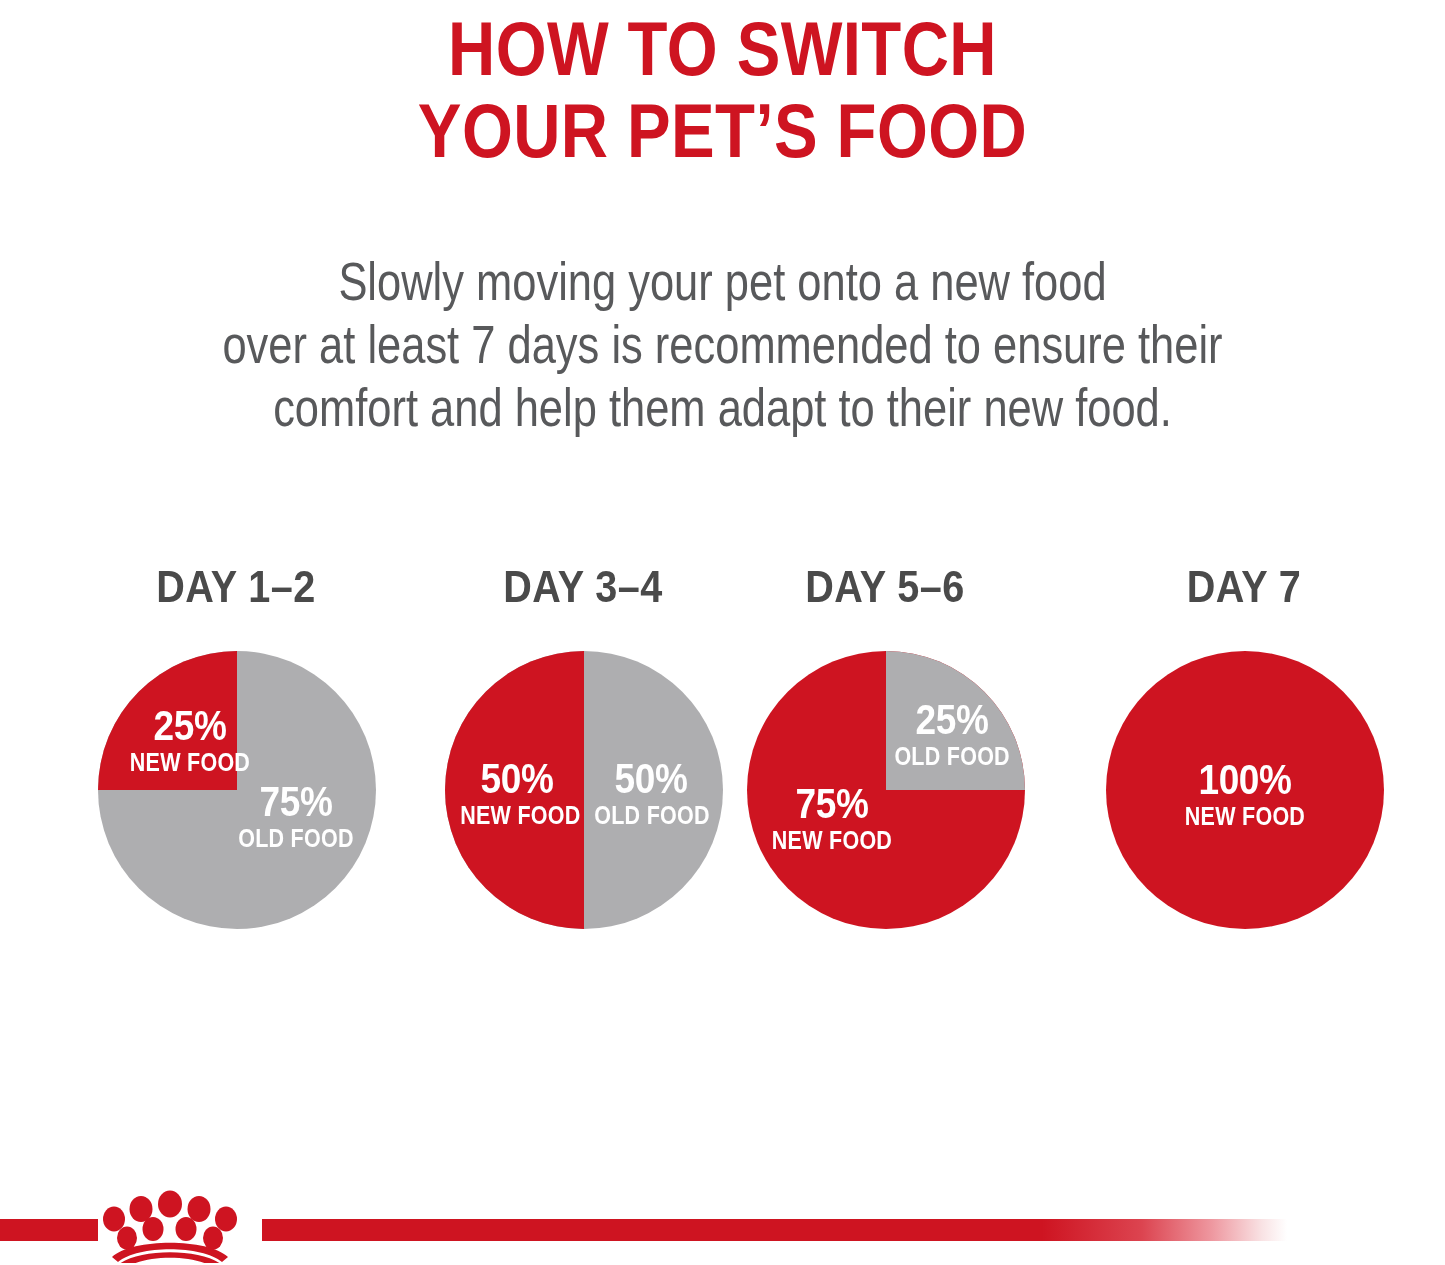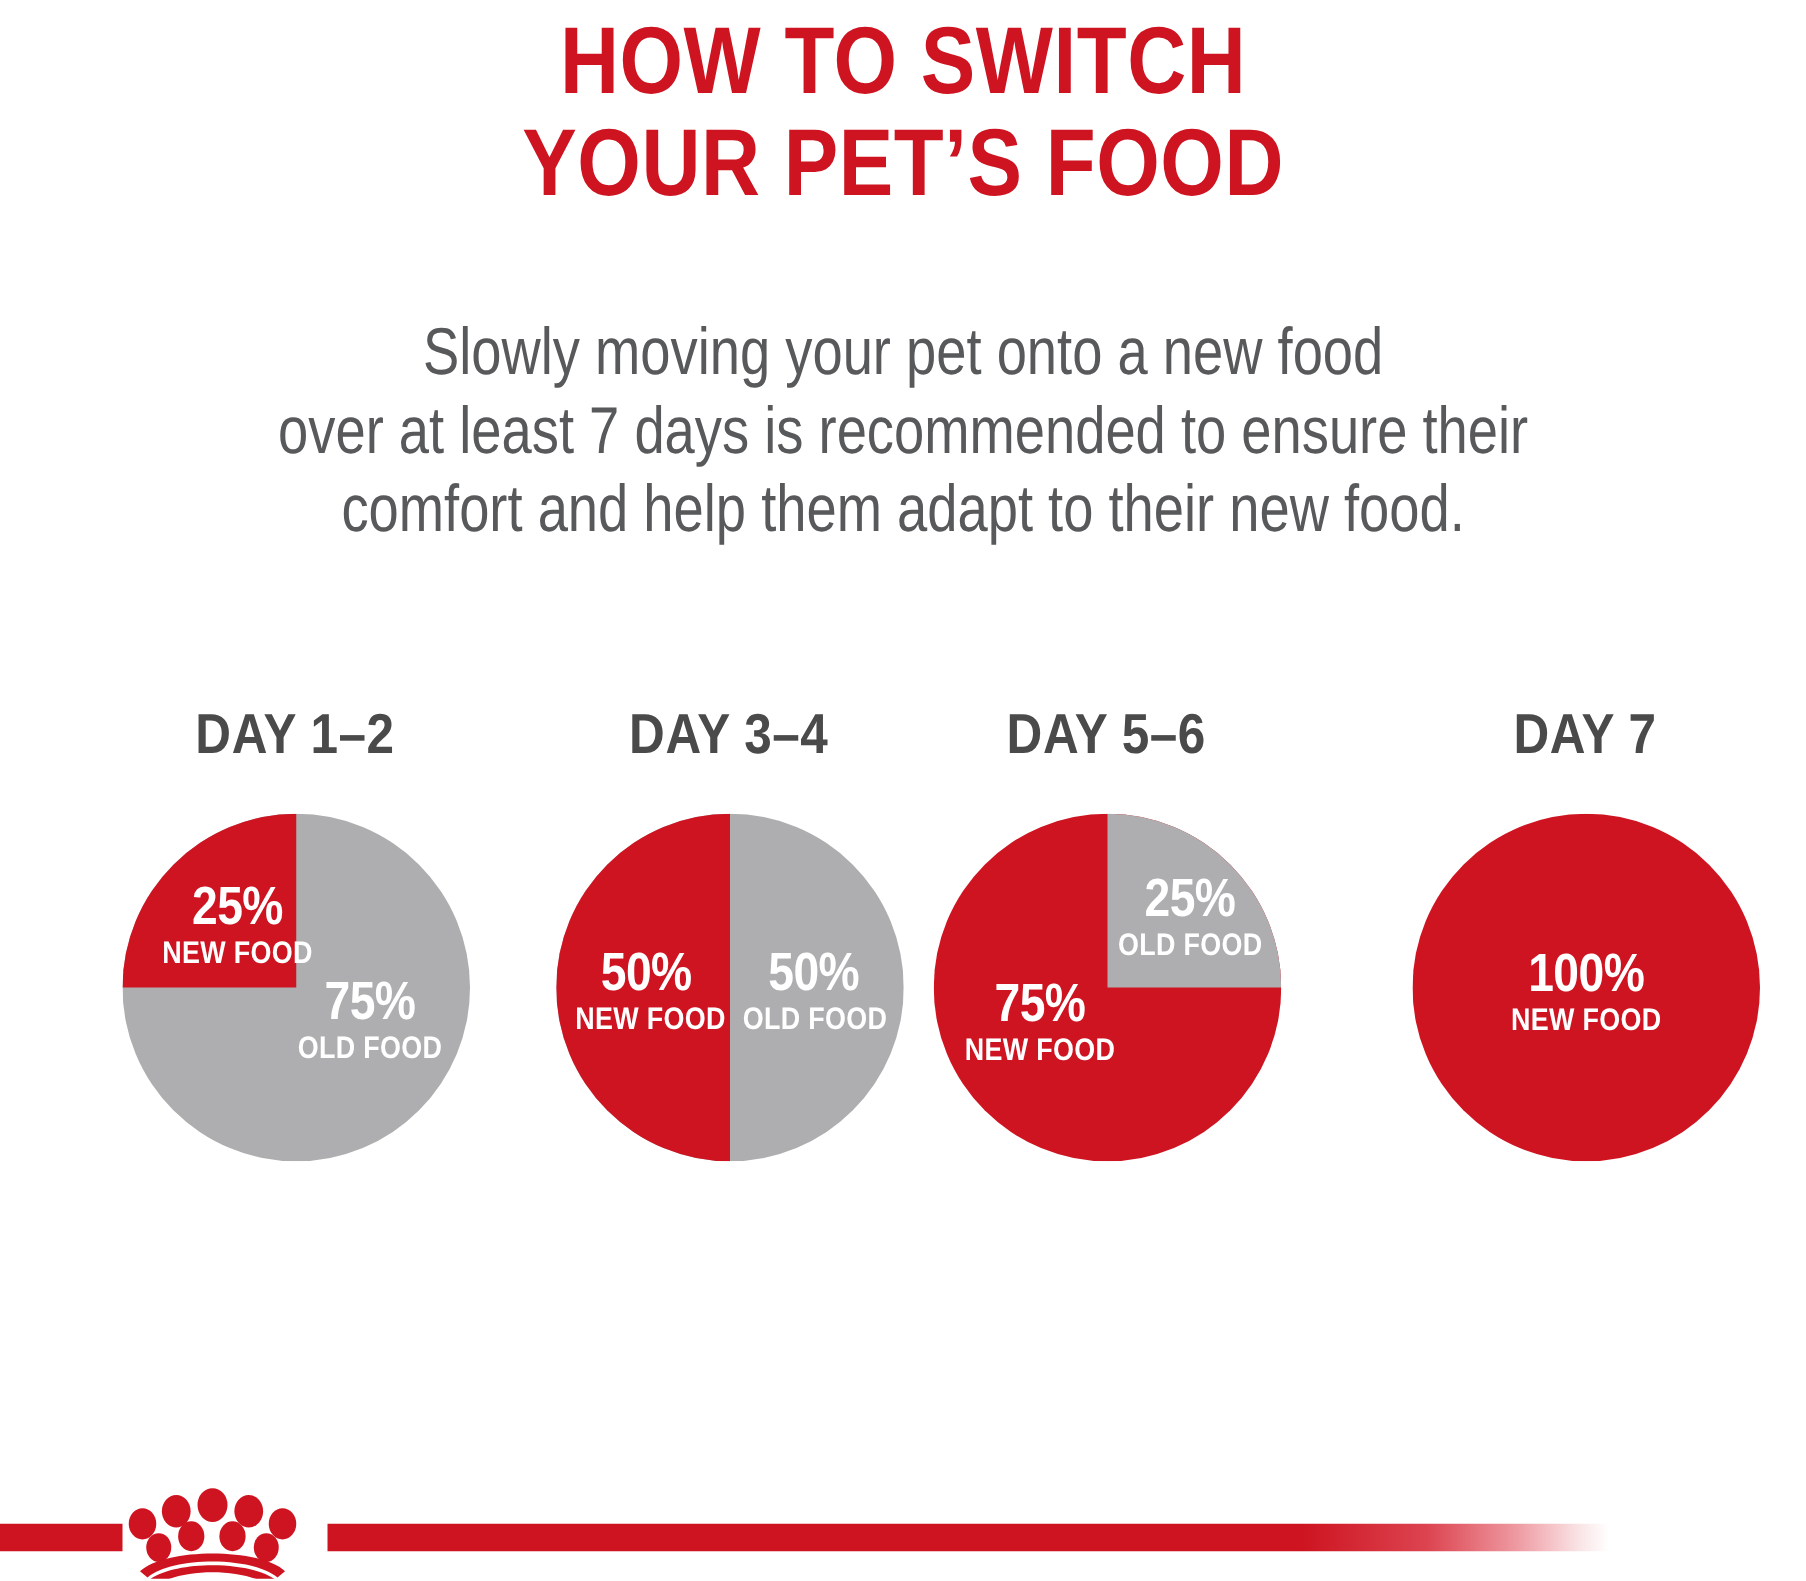--- a/index.html
+++ b/index.html
@@ -61,21 +61,21 @@
   }
   .pie-cell {
     position: absolute;
     top: 0;
     width: 300px;
     height: 400px;
   }
   .pie-cell[data-idx="0"] { left: 86px;   }
   .pie-cell[data-idx="1"] { left: 433px;  }
   .pie-cell[data-idx="2"] { left: 735px;  }
-  .pie-cell[data-idx="3"] { left: 1118px; }
+  .pie-cell[data-idx="3"] { left: 1094px; }
 
   .day-label {
     position: absolute;
     top: 0;
     left: 0;
     width: 300px;
     text-align: center;
     color: #4A4A4A;
     font-family: "Liberation Sans Narrow", "Liberation Sans", sans-serif;
     font-weight: bold;

